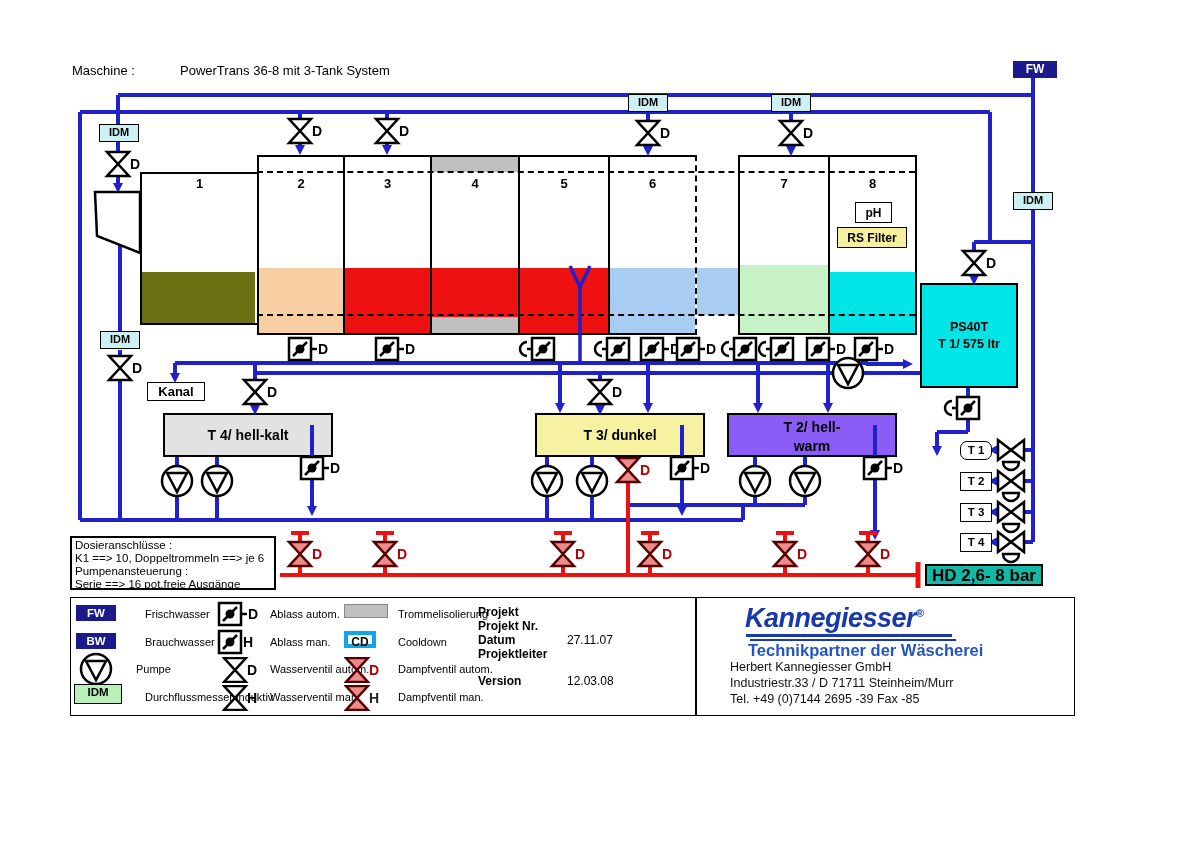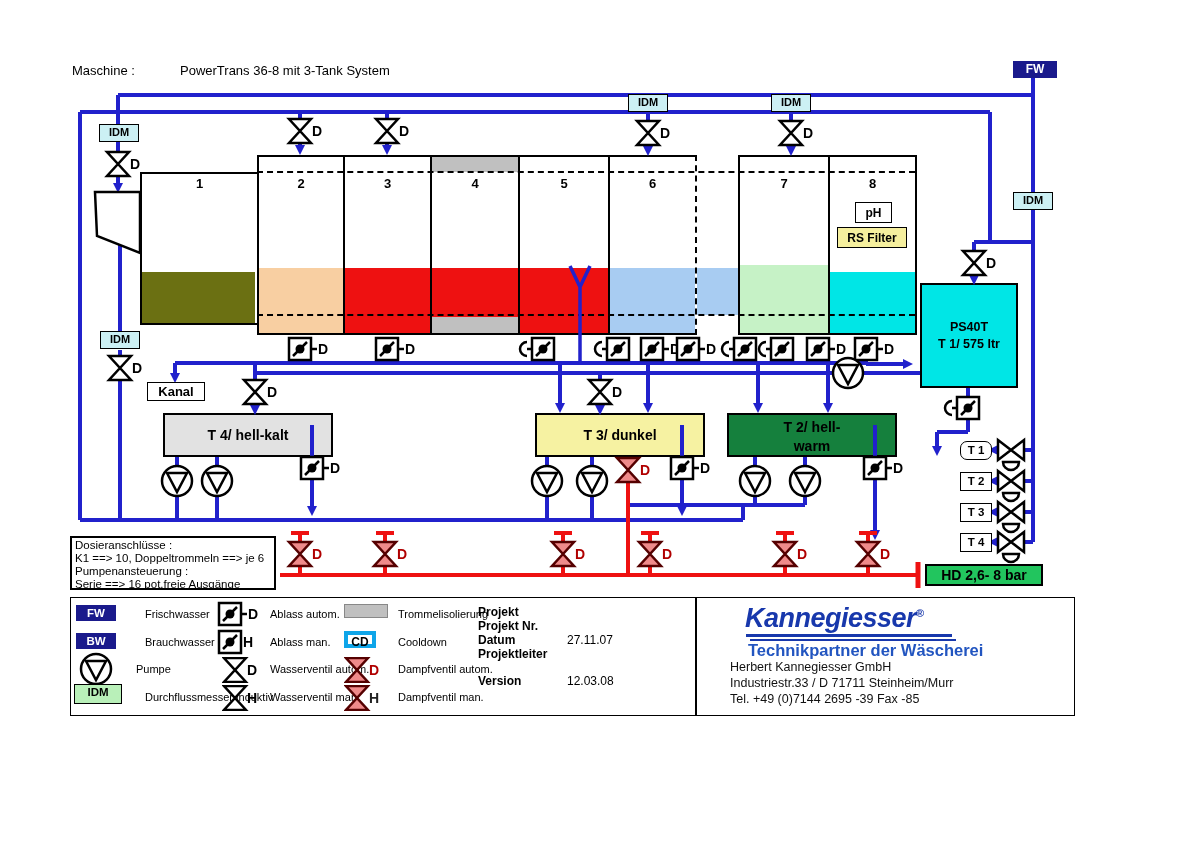--- a/index.html
+++ b/index.html
@@ -45,22 +45,22 @@
          display:flex;flex-direction:column;justify-content:center;gap:3px;}
   #tank-t4{left:163px;top:413px;width:170px;height:44px;line-height:40px;}
   #tank-t3{left:535px;top:413px;width:170px;height:44px;line-height:40px;}
   #tank-t2{left:727px;top:413px;width:170px;height:44px;line-height:19px;padding-top:3px;}
   #kanal{left:147px;top:382px;width:58px;height:19px;border:1.5px solid #000;background:#fff;
          font-weight:bold;font-size:13px;text-align:center;line-height:17px;z-index:10;}
   .tbox{border:1.5px solid #000;background:#fff;width:32px;height:19px;font-weight:bold;
         font-size:11.5px;text-align:center;line-height:17px;z-index:10;}
   #tbox-1{left:960px;top:441px;border-radius:7px;} #tbox-2{left:960px;top:472px;}
   #tbox-3{left:960px;top:503px;} #tbox-4{left:960px;top:533px;}
-  #hd-box{left:925px;top:564px;width:118px;height:22px;border:2px solid #000;background:#22c55e;
-          font-weight:bold;font-size:14px;text-align:center;line-height:19px;z-index:10;}
+  #hd-box{left:925px;top:564px;width:118px;height:22px;border:2px solid #000;background:#14b8a6;
+          font-weight:bold;font-size:17px;text-align:center;line-height:19px;z-index:10;}
   
   #dosier{left:70px;top:536px;width:206px;height:54px;border:2px solid #000;background:#fff;
           font-size:11.5px;line-height:13px;padding:1px 3px;z-index:10;}
   
   #legend-box{left:70px;top:597px;width:626px;height:119px;border:1.5px solid #000;z-index:1;}
   #company-box{left:696px;top:597px;width:379px;height:119px;border:1.5px solid #000;z-index:1;}
   .lg-label{position:absolute;font-size:11px;z-index:10;}
   .lg-badge{position:absolute;z-index:10;font-weight:bold;font-size:11.5px;text-align:center;}
   .lg-icon{position:absolute;z-index:10;}
   #lg-fw{left:76px;top:605px;width:40px;height:16px;background:#1a1a8c;color:#fff;line-height:16px;}
@@ -132,21 +132,21 @@
   <div class="abs" id="ph-box">pH</div>
   <div class="abs" id="rs-box">RS Filter</div>
 
   <div class="abs tank" id="ps40t" style="background: rgb(0, 230, 230);">
     <div>PS40T</div>
     <div>T 1/ 575 ltr</div>
   </div>
   <div class="abs" id="kanal">Kanal</div>
   <div class="abs tank" id="tank-t4" style="background: rgb(226, 226, 226);">T 4/ hell-kalt</div>
   <div class="abs tank" id="tank-t3" style="background: rgb(246, 242, 162);">T 3/ dunkel</div>
-  <div class="abs tank" id="tank-t2" style="background: #15803d;">
+  <div class="abs tank" id="tank-t2" style="background: #8b5cf6;">
     <div>T 2/ hell-</div>
     <div>warm</div>
   </div>
   <div class="abs tbox" id="tbox-1">T 1</div>
   <div class="abs tbox" id="tbox-2">T 2</div>
   <div class="abs tbox" id="tbox-3">T 3</div>
   <div class="abs tbox" id="tbox-4">T 4</div>
   <div class="abs" id="hd-box">HD 2,6- 8 bar</div>
 
   <div class="abs" id="dosier">

